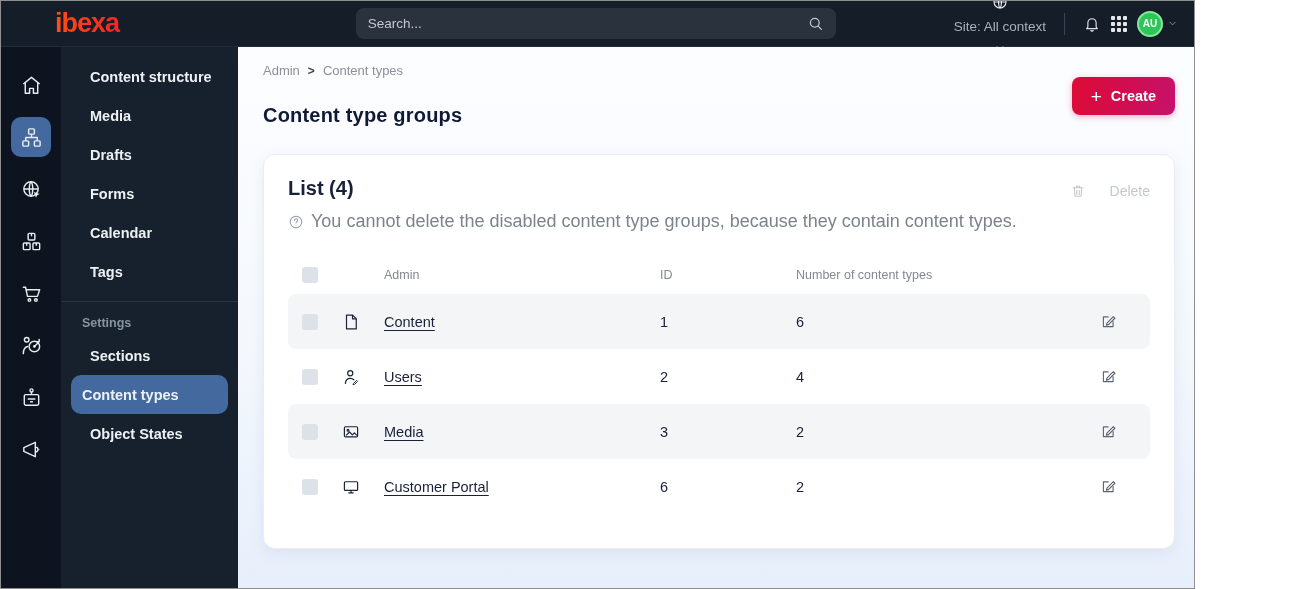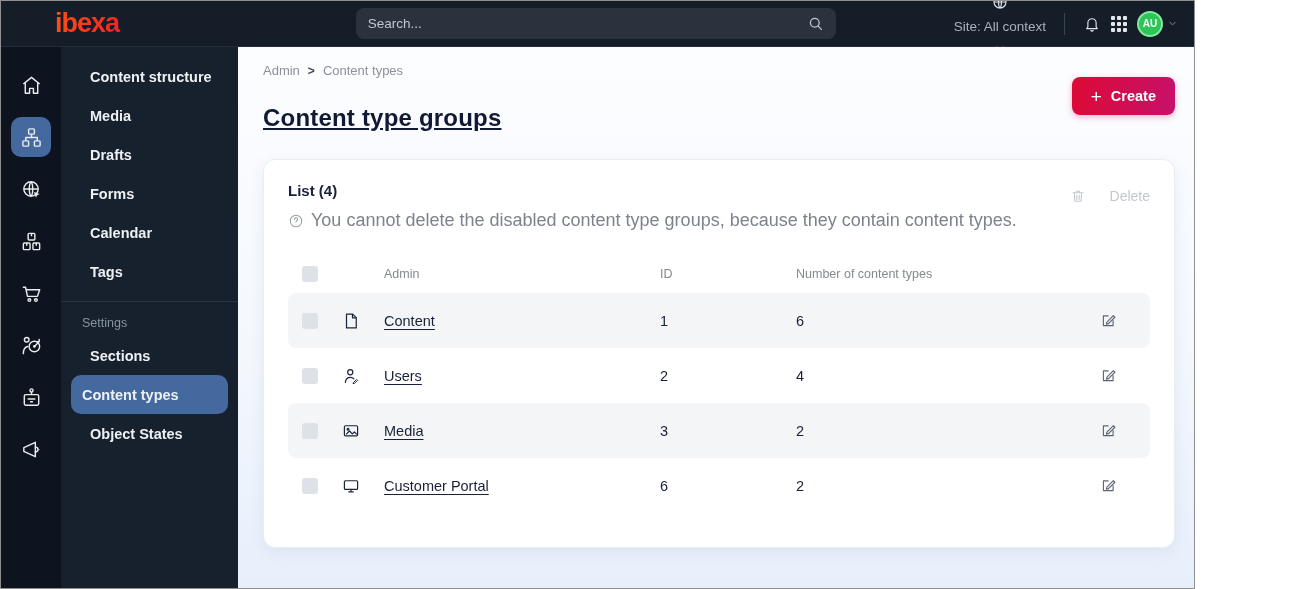--- a/index.html
+++ b/index.html
@@ -32,36 +32,36 @@
 
   
   .rail { width:60px; flex:0 0 60px; background:#0d141f; display:flex; flex-direction:column; align-items:center; padding-top:18px; gap:12px; }
   .rail-btn { width:40px; height:40px; border-radius:10px; display:flex; align-items:center; justify-content:center; color:#e8ebef; cursor:pointer; }
   .rail-btn.active { background:#44699f; }
 
   
   .menu { width:177px; flex:0 0 177px; background:#17202d; padding-top:10px; color:#eef1f4; }
   .menu-item { height:39px; display:flex; align-items:center; padding-left:29px; font-size:14.5px; font-weight:600; cursor:pointer; }
   .menu-sep { height:1px; background:#2b3442; margin:10px 0 6px; }
-  .menu-section { padding:8px 0 6px 21px; font-size:12.5px; color:#8893a1; font-weight:400; }
+  .menu-section { padding:8px 0 6px 21px; font-size:12.5px; color:#8893a1; font-weight:700; }
   .menu-item.active { background:#44699f; border-radius:10px; margin:0 10px 0 10px; padding-left:11px; }
 
   
   .main { flex:1; min-width:0; background:linear-gradient(180deg,#fcfdff 0%,#f4f8fd 55%,#e7effb 100%); padding:16px 14px 0 25px; overflow:hidden; }
   .main-header { display:flex; justify-content:space-between; align-items:flex-start; }
   .breadcrumb { display:flex; align-items:center; gap:8px; font-size:13px; color:#8b9099; }
   .breadcrumb .sep { color:#3e4756; font-weight:700; font-size:12px; }
-  .page-title { margin-top:26px; font-size:24px; font-weight:800; color:#111a34; letter-spacing:.2px;text-decoration:underline; }
+  .page-title { margin-top:26px; font-size:20px; font-weight:800; color:#111a34; letter-spacing:.2px; }
   .create-btn { margin-top:14px; margin-right:5px; height:38px; padding:0 19px; border:none; border-radius:8px; background:linear-gradient(100deg,#dd0a35 0%,#c6116b 100%); color:#fff; font-size:14.5px; font-weight:600; display:flex; align-items:center; gap:9px; cursor:pointer; font-family:inherit; box-shadow:0 2px 6px rgba(200,20,80,.3); }
   .create-btn .plus { font-size:19px; font-weight:400; line-height:1; }
 
   
   .card { margin-top:27px; margin-right:5px; background:#fff; border:1px solid #ebedf1; border-radius:12px; padding:22px 24px 34px; box-shadow:0 4px 14px rgba(125,150,190,.14); }
   .card-header { display:flex; justify-content:space-between; align-items:flex-start; }
-  .card-title { font-size:15px; font-weight:700; color:#18203a; }
+  .card-title { font-size:20px; font-weight:700; color:#18203a; }
   .card-hint { margin-top:11px; display:flex; align-items:center; gap:7px; font-size:18px; color:#7d838c; }
   .hint-icon { color:#9aa0a8; display:flex; }
   .delete-btn { display:flex; align-items:center; gap:24px; background:none; border:none; color:#c3c7cf; font-size:14px; font-family:inherit; margin-top:6px; cursor:default; }
 
   
   .table { margin-top:24px; }
   .trow { display:grid; grid-template-columns:40px 42px 1fr 136px 300px 40px; align-items:center; padding:0 14px; }
   .thead { height:38px; font-size:12.5px; color:#84898f; }
   .drow { height:55px; border-radius:8px; }
   .drow.alt { background:#f4f5f7; }

